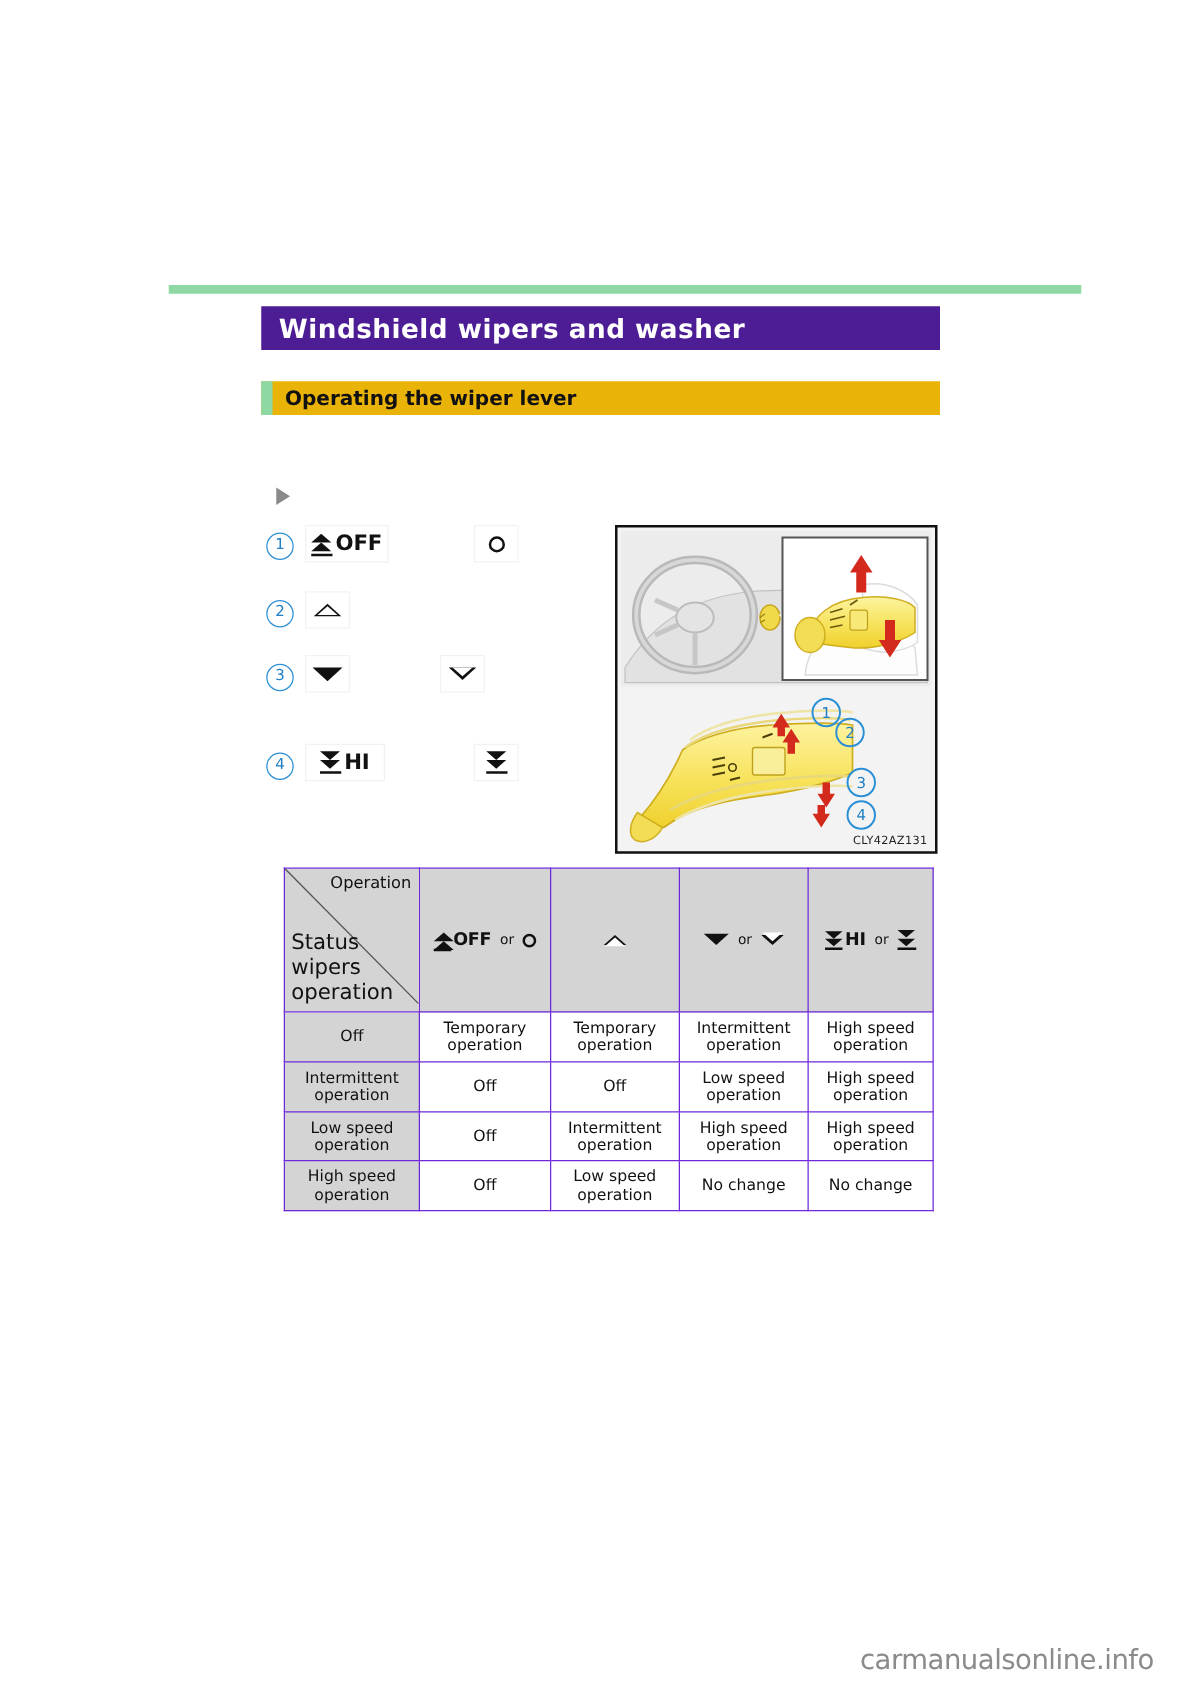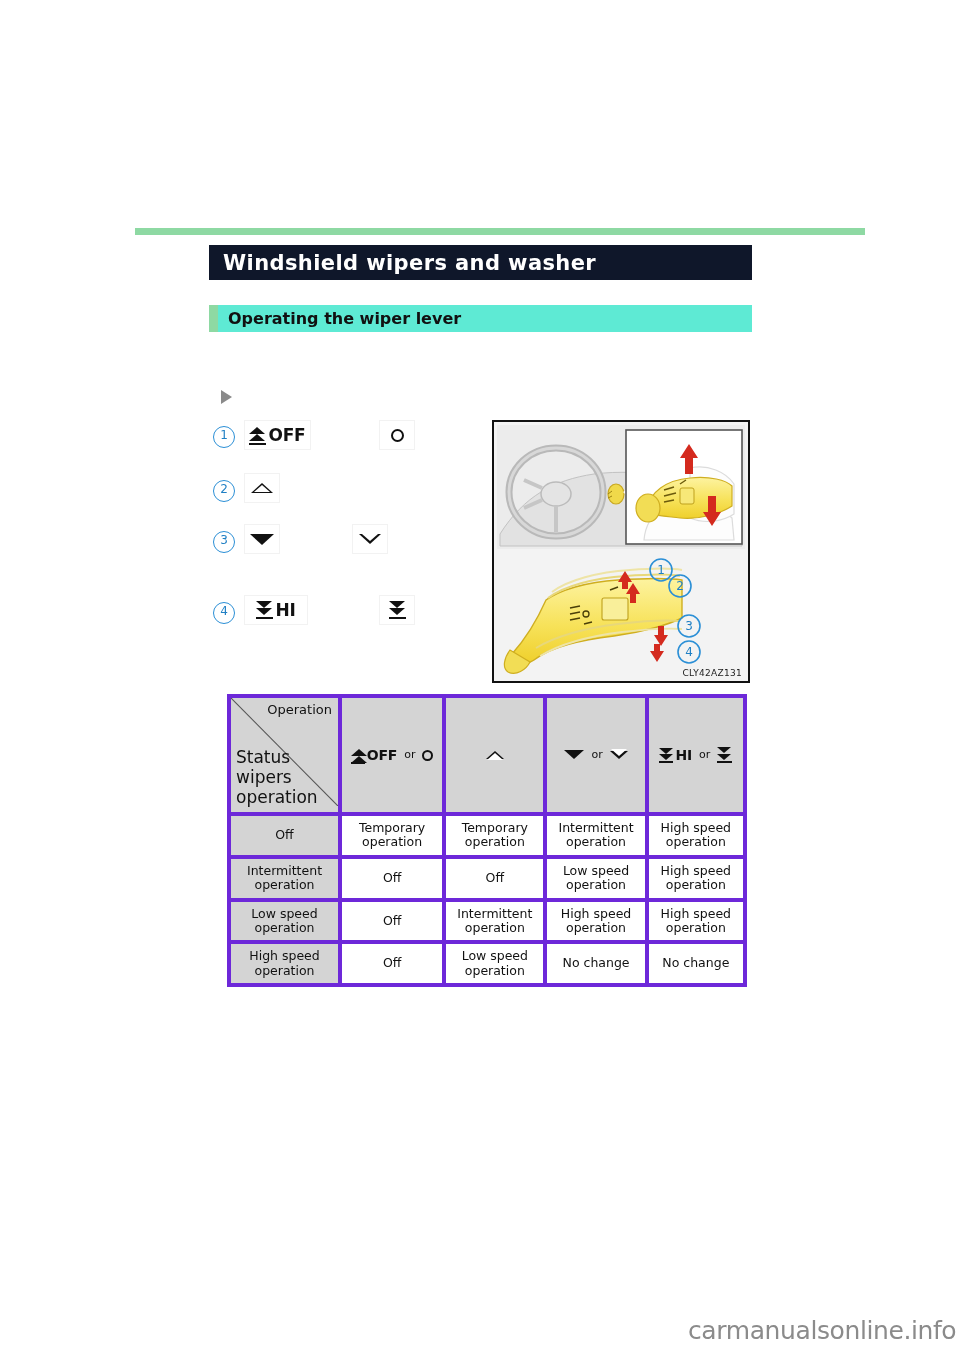--- a/index.html
+++ b/index.html
@@ -12,33 +12,33 @@
 
   
   .top-rule{
     position:absolute;left:135px;top:228px;width:730px;height:7px;
     background:#8ed9a3;
   }
 
   
   .section-header{
     position:absolute;left:209px;top:245px;width:543px;height:35px;
-    background:#0f172a;
+    background:#4c1d95;
     display:flex;align-items:center;
   }
   .section-header .title{
     color:#ffffff;font-size:21px;font-weight:bold;
     letter-spacing:.4px;padding-left:14px;
     font-family:"DejaVu Sans", sans-serif;
   }
 
   
   .sub-header{
     position:absolute;left:209px;top:305px;width:543px;height:27px;
-    background:#5eead4;display:flex;align-items:center;
+    background:#eab308;display:flex;align-items:center;
   }
   .sub-header .accent{
     width:9px;height:27px;background:#8ed9a3;flex:0 0 auto;
   }
   .sub-header .sub-title{
     font-size:16px;font-weight:600;padding-left:10px;color:#111;
     font-family:"DejaVu Sans", sans-serif;
   }
 
   
@@ -132,21 +132,21 @@
     font-family:"DejaVu Sans", sans-serif;letter-spacing:.3px;
   }
   .illus svg{display:block;}
 
   
   .op-table{
     position:absolute;left:227px;top:694px;width:520px;
     border-collapse:collapse;
   }
   .op-table td,.op-table th{
-    border:4px solid #6d28d9;text-align:center;vertical-align:middle;
+    border:1px solid #6d28d9;text-align:center;vertical-align:middle;
     font-size:12.5px;font-family:"DejaVu Sans", sans-serif;color:#111;
     padding:5px 2px;font-weight:normal;line-height:1.15;
   }
   .op-table .hdr{background:#d4d4d4;height:104px;}
   .op-table .rowhdr{background:#d4d4d4;width:103px;}
   .op-table .corner{
     position:relative;background:#d4d4d4;width:103px;padding:0;
   }
   .corner .diag{position:absolute;inset:0;}
   .corner .op-word{
@@ -154,21 +154,21 @@
   }
   .corner .st-word{
     position:absolute;left:5px;bottom:5px;font-size:17px;text-align:left;
     line-height:1.18;
   }
   .hdr-icons{display:flex;align-items:center;justify-content:center;gap:7px;}
   .or-word{font-size:11px;color:#111;}
 
   
   .watermark{
-    position:absolute;left:688px;top:1316px;font-size:25px;color:#8b8b8b;
+    position:absolute;left:688px;top:1316px;font-size:22px;color:#8b8b8b;
     font-family:"DejaVu Sans", sans-serif;letter-spacing:-.4px;
   }
 </style>
 </head>
 <body>
 
 <div class="page">
 
   <div class="top-rule"></div>
 

